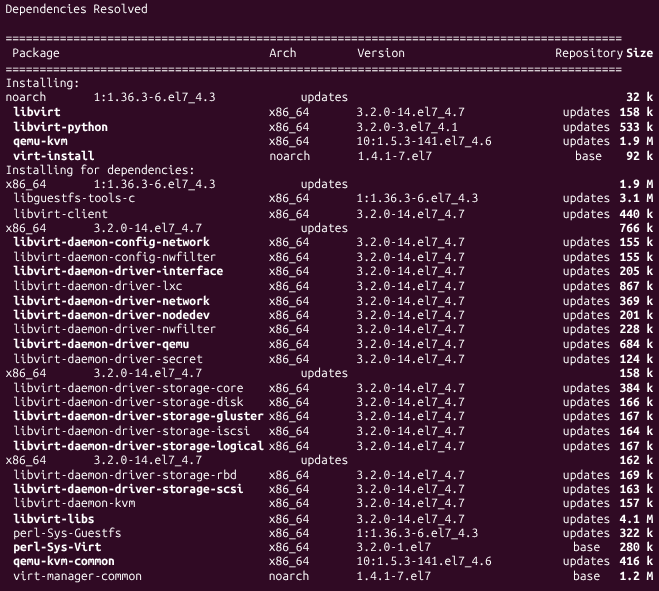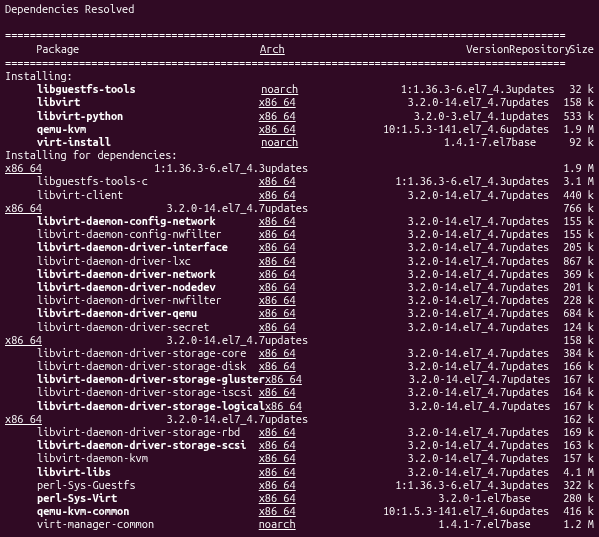--- a/index.html
+++ b/index.html
@@ -6,25 +6,25 @@
     body {
       background: #300a24;
       color: #ffffff;
       font-family: "Ubuntu Mono", "DejaVu Sans Mono", monospace;
       font-size: 11px;
       line-height: 1.2;
       padding: 3px 5px;
       width: 599px;
     }
     .line { display: flex; white-space: pre; }
-    .col-pkg { width: 240px; margin-left: 25px; }
-    .col-arch { width: 80px; text-decoration: underline; }
-    .col-ver { width: 180px; text-align: right; }
-    .col-repo { width: 60px; }
-    .col-size { text-align: right; flex: 1; }
+    .col-pkg { width: 240px; }
+    .col-arch { width: 80px; }
+    .col-ver { width: 180px; }
+    .col-repo { width: 60px; text-align: center; }
+    .col-size { text-align: right; flex: 1; font-weight: bold; }
     .bold { font-weight: bold; }
     .indent { padding-left: 7px; }
     .hdr { margin-bottom: 1px; }
   </style>
 </head>
 <body>
 
 <div>Dependencies Resolved</div>
 <div class="line"><br></div>
 <div>===========================================================================================</div>
@@ -32,21 +32,21 @@
   <span class="col-pkg"> Package</span>
   <span class="col-arch">Arch</span>
   <span class="col-ver">Version</span>
   <span class="col-repo">Repository</span>
   <span class="col-size">Size</span>
 </div>
 <div>===========================================================================================</div>
 
 <div>Installing:</div>
 <div id="install-rows">
-    <div class="line"><span class="col-pkg indent bold">libguestfs-tools</span><span class="col-arch">noarch</span><span class="col-ver">1:1.36.3-6.el7_4.3</span><span class="col-repo">updates</span><span class="col-size">32 k</span></div>
+    <div class="line"><span class="col-arch">noarch</span><span class="col-ver">1:1.36.3-6.el7_4.3</span><span class="col-repo">updates</span><span class="col-size">32 k</span></div>
     <div class="line"><span class="col-pkg indent bold">libvirt</span><span class="col-arch">x86_64</span><span class="col-ver">3.2.0-14.el7_4.7</span><span class="col-repo">updates</span><span class="col-size">158 k</span></div>
     <div class="line"><span class="col-pkg indent bold">libvirt-python</span><span class="col-arch">x86_64</span><span class="col-ver">3.2.0-3.el7_4.1</span><span class="col-repo">updates</span><span class="col-size">533 k</span></div>
     <div class="line"><span class="col-pkg indent bold">qemu-kvm</span><span class="col-arch">x86_64</span><span class="col-ver">10:1.5.3-141.el7_4.6</span><span class="col-repo">updates</span><span class="col-size">1.9 M</span></div>
     <div class="line"><span class="col-pkg indent bold">virt-install</span><span class="col-arch">noarch</span><span class="col-ver">1.4.1-7.el7</span><span class="col-repo">base</span><span class="col-size">92 k</span></div>
   </div>
 
 <div>Installing for dependencies:</div>
 <div id="deps-rows">
     <div class="line"><span class="col-arch">x86_64</span><span class="col-ver">1:1.36.3-6.el7_4.3</span><span class="col-repo">updates</span><span class="col-size">1.9 M</span></div>
     <div class="line"><span class="col-pkg indent">libguestfs-tools-c</span><span class="col-arch">x86_64</span><span class="col-ver">1:1.36.3-6.el7_4.3</span><span class="col-repo">updates</span><span class="col-size">3.1 M</span></div>

